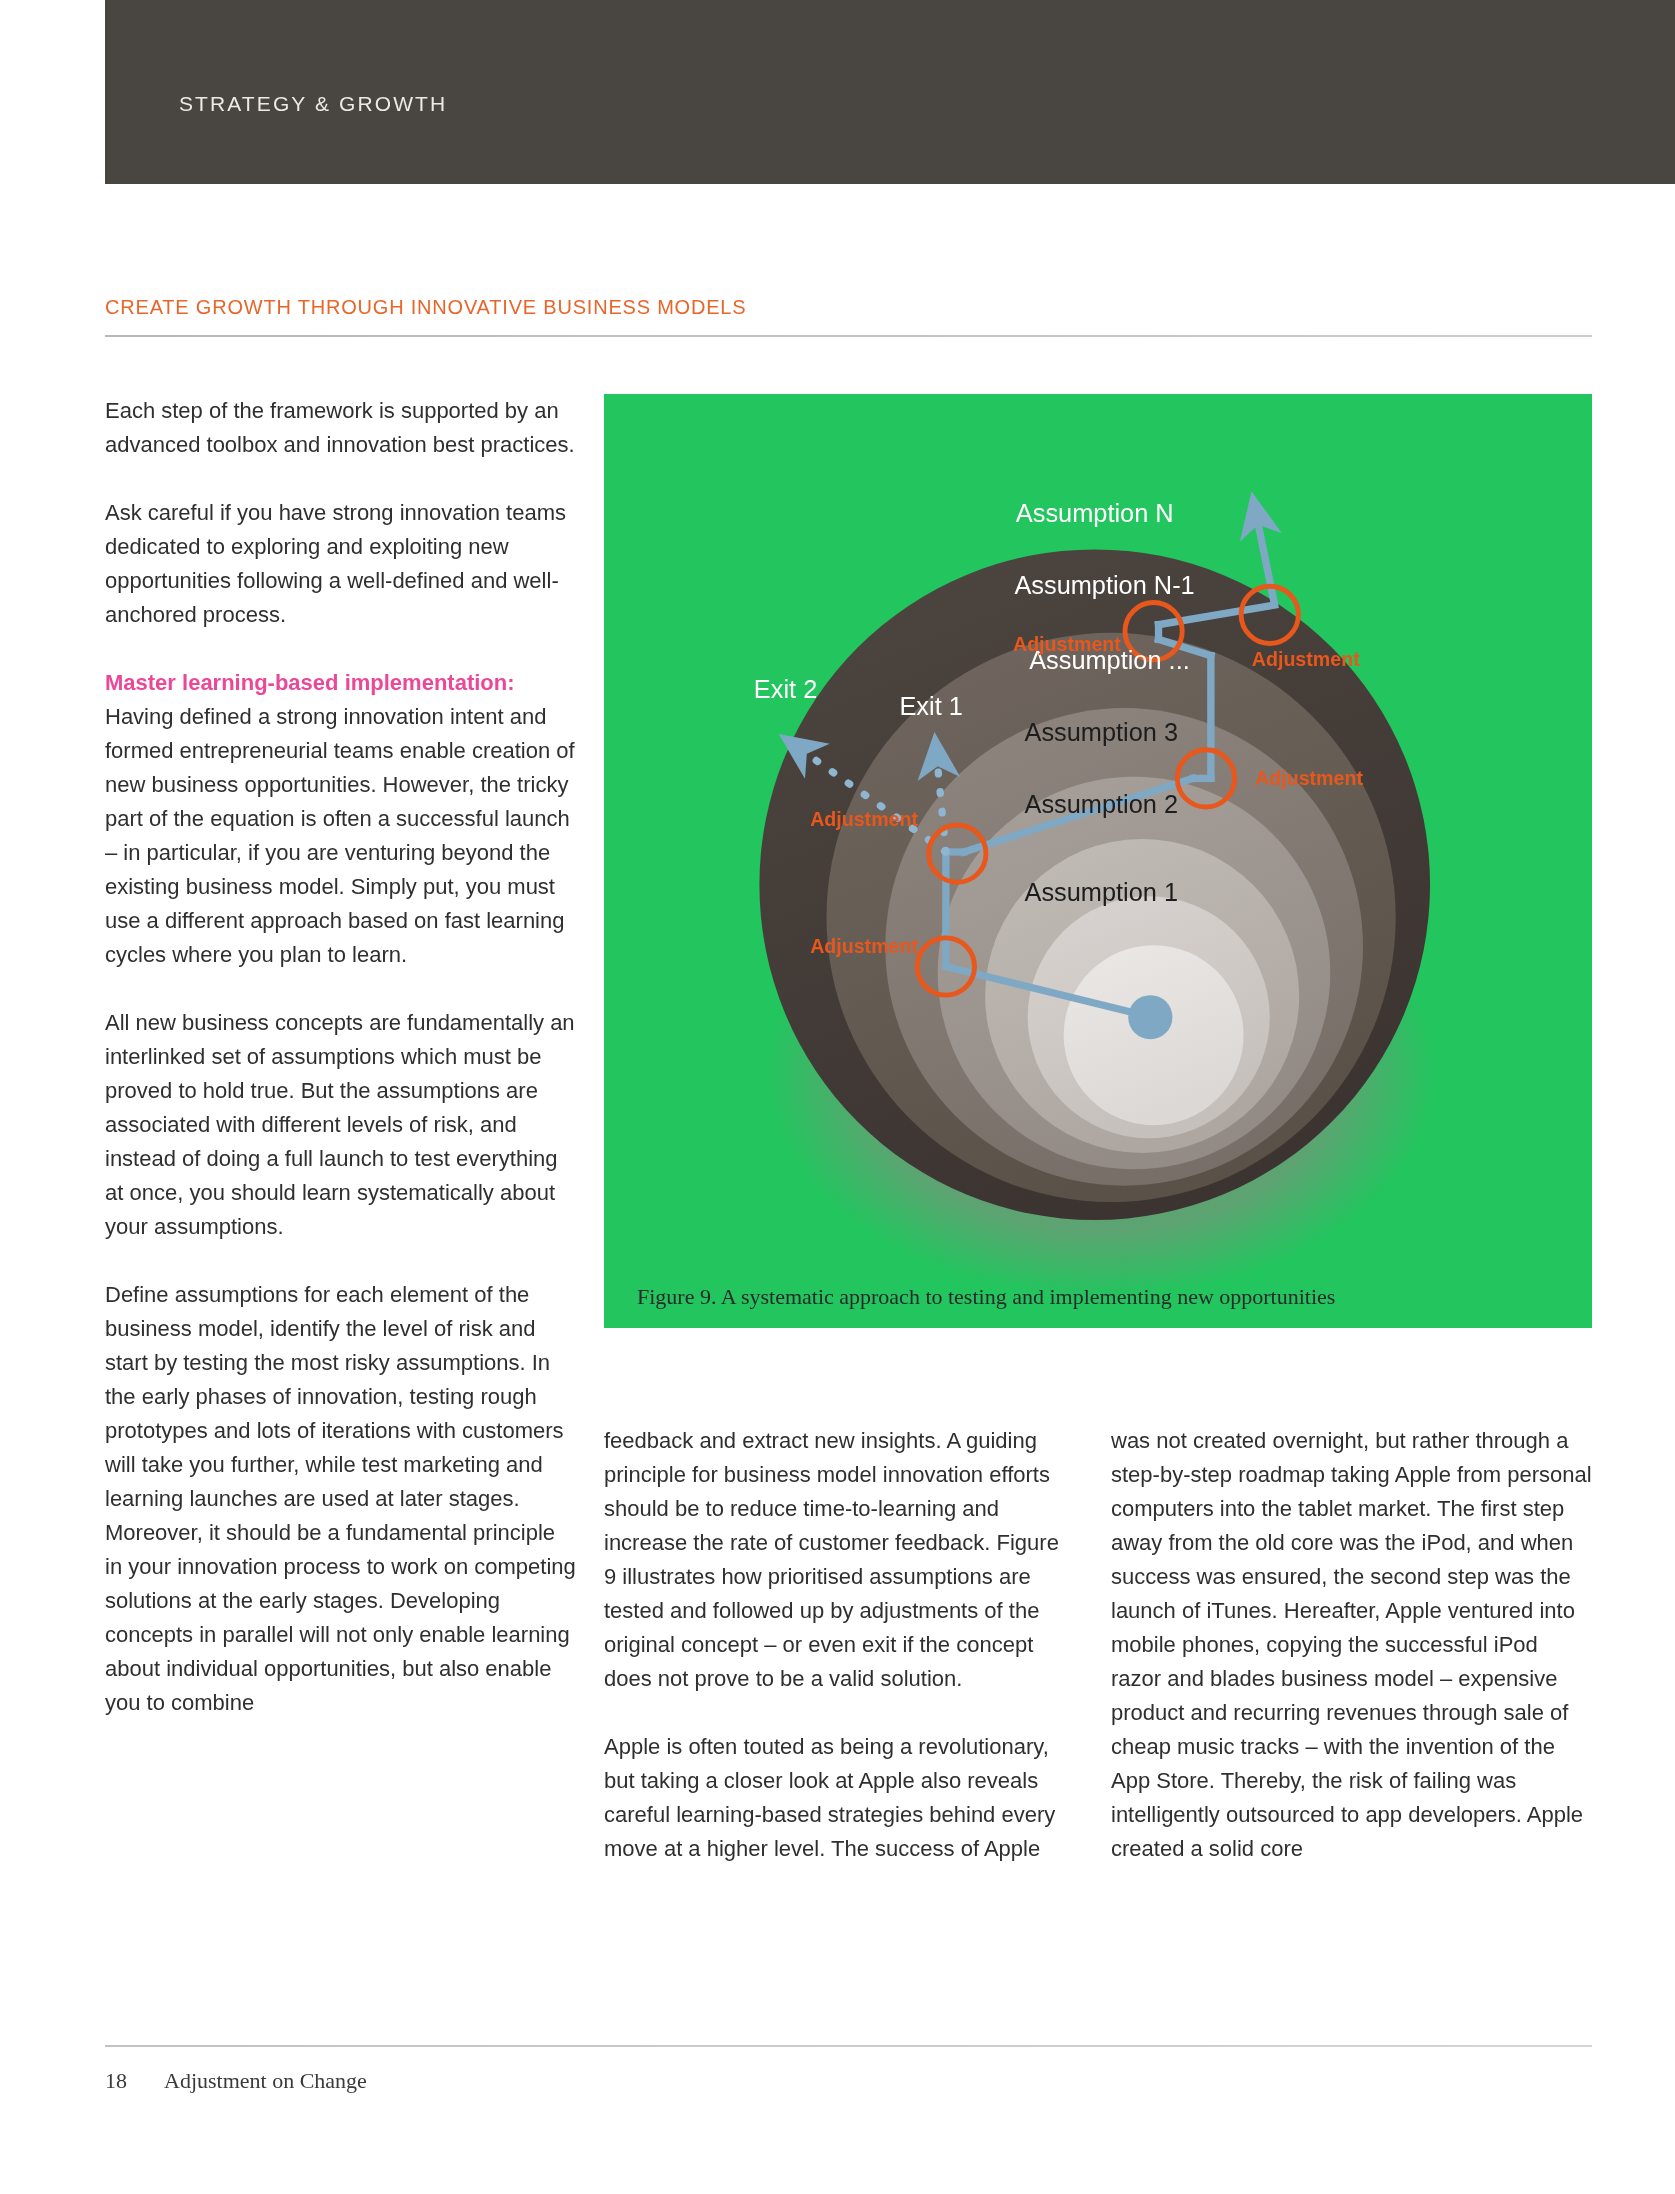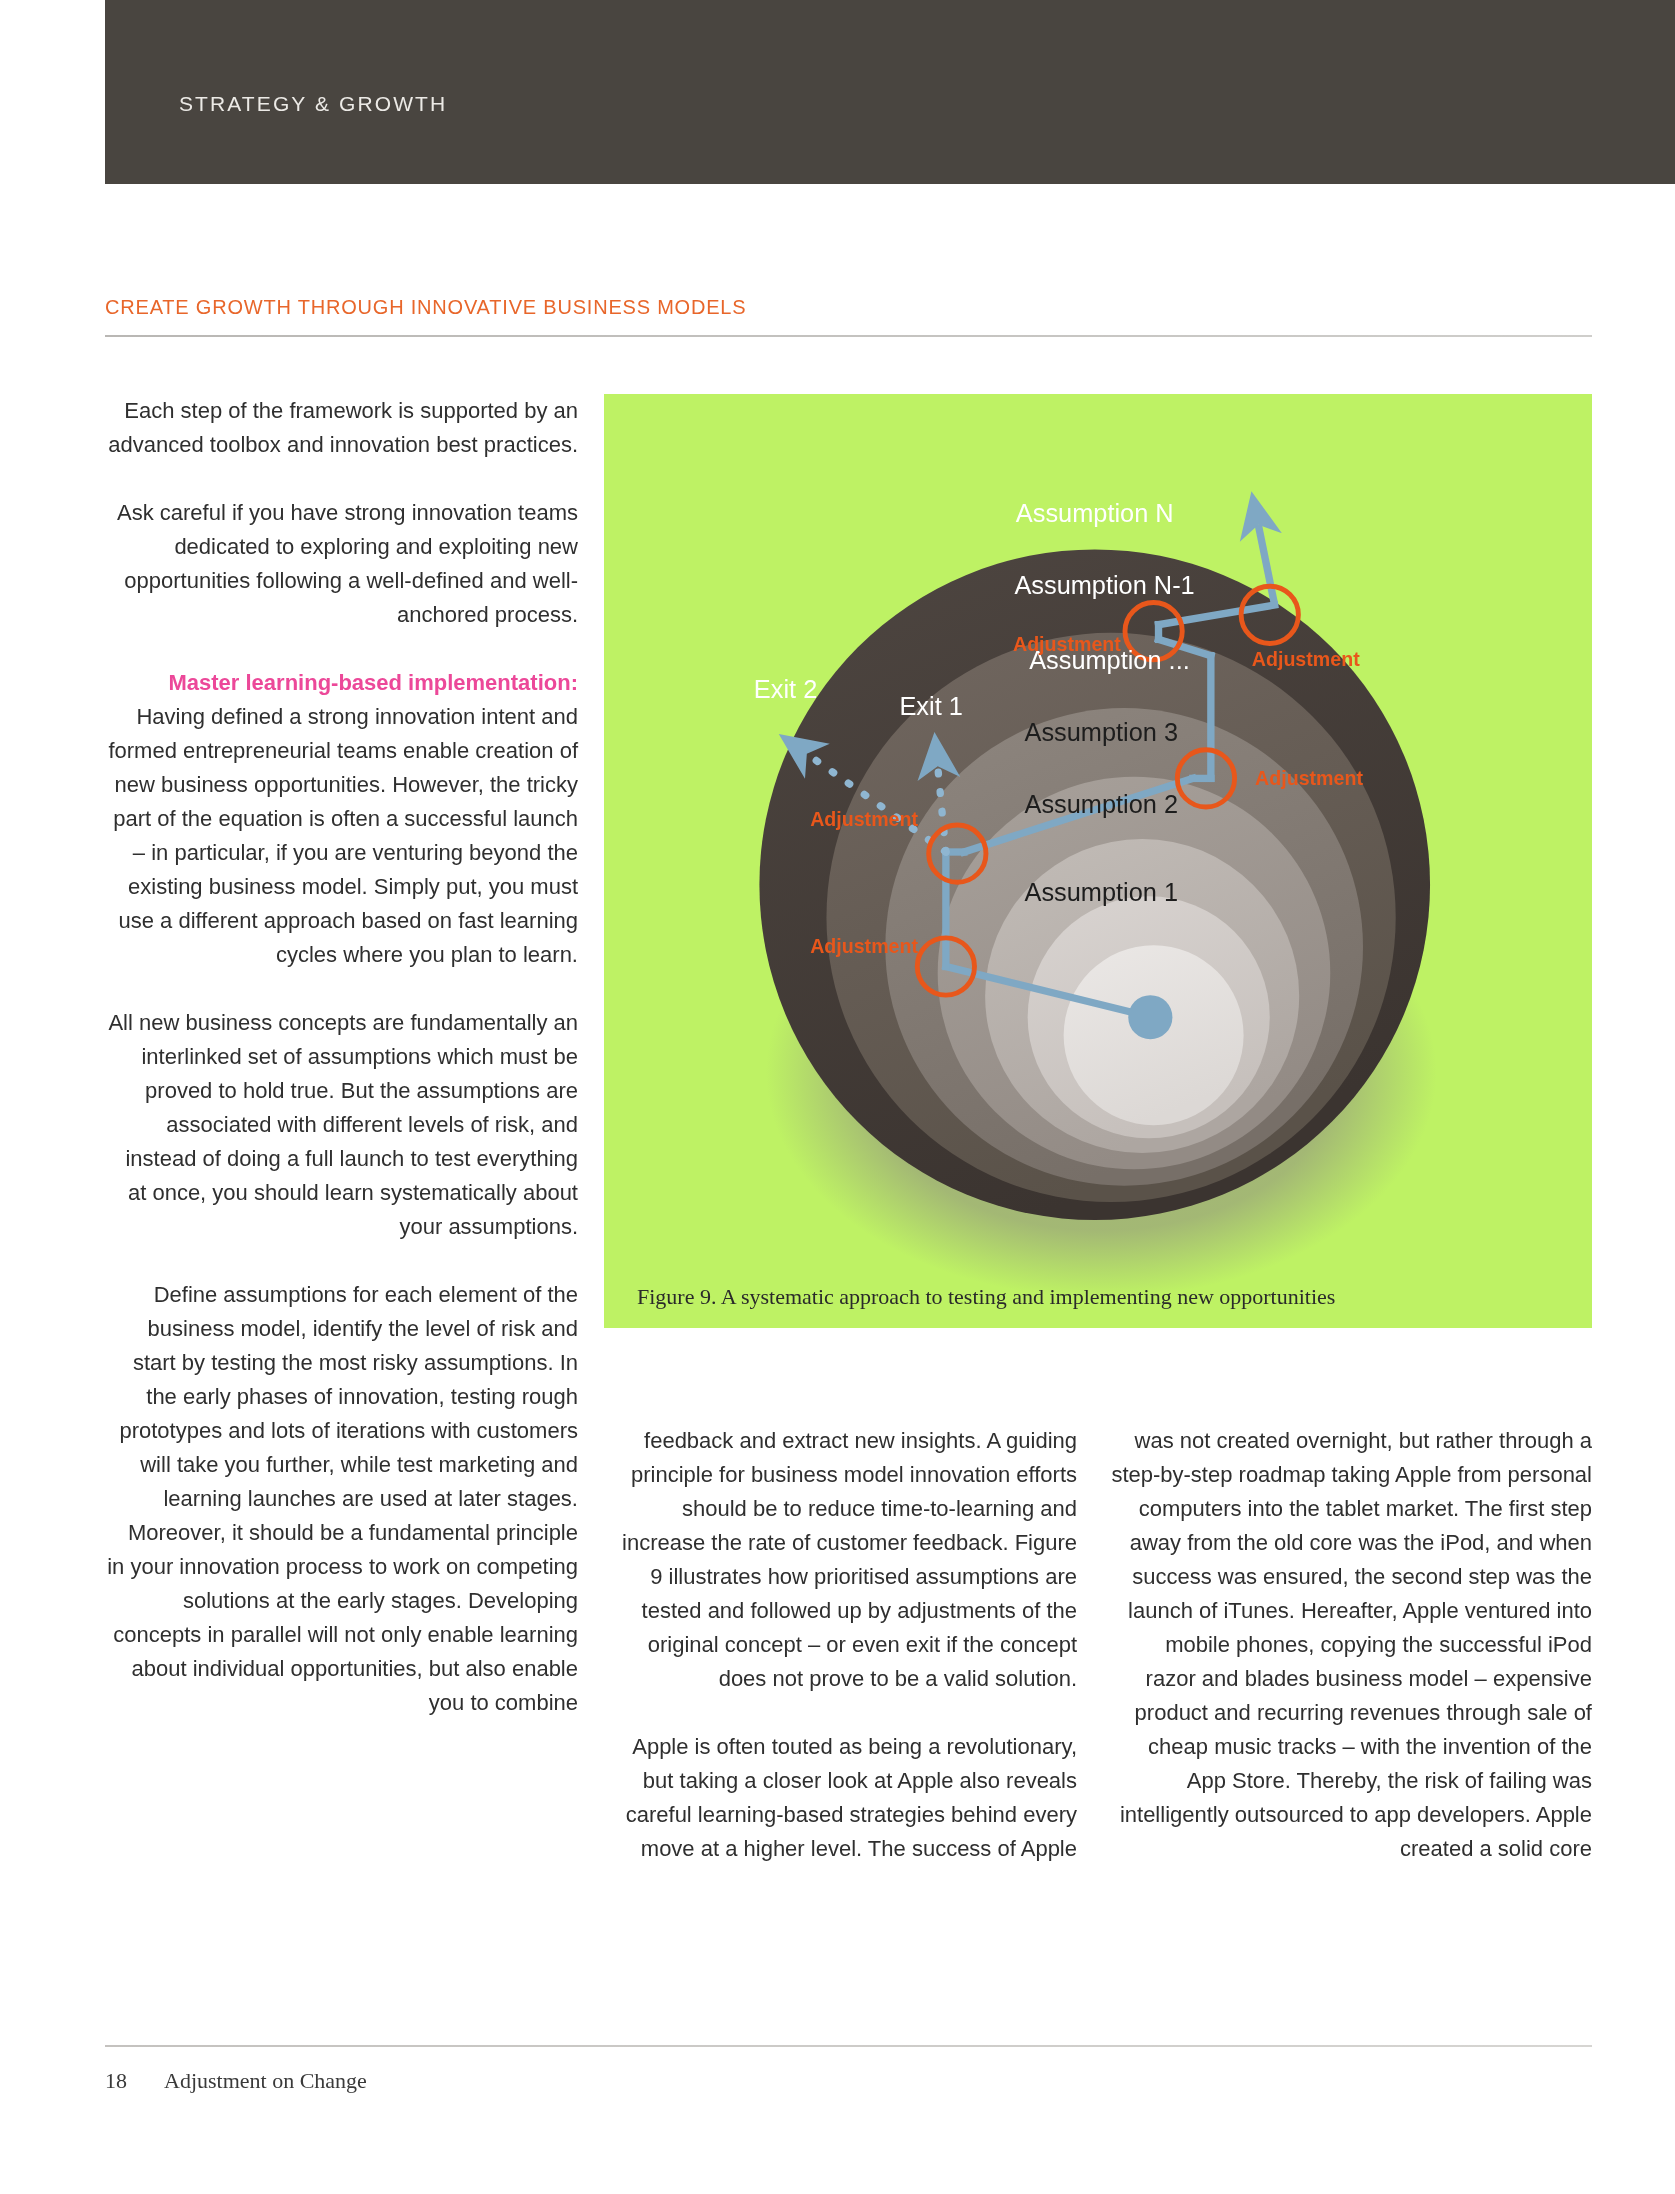--- a/index.html
+++ b/index.html
@@ -27,42 +27,42 @@
     position: absolute; left: 105px; top: 296px;
     font-size: 20px; letter-spacing: 0.8px;
     color: #e8662a; white-space: nowrap;
   }
   .section-rule {
     position: absolute; left: 105px; top: 335px; width: 1487px; height: 1.6px;
     background: linear-gradient(to right, #b9b7b4, #cfcecb);
   }
 
   
-  .col { position: absolute; text-align: right; }
+  .col { position: absolute; }
   .col p {
     font-size: 22px;
     line-height: 34px;
     color: #2f2f2f;
     font-weight: 300;
     margin-bottom: 34px;
   }
   .col p b { font-weight: 700; color:#ec4899; }
 
   
   #col-left { left: 105px; top: 394px; width: 473px; }
 
   
   #col-mid   { left: 604px;  top: 1424px; width: 473px; }
   #col-right { left: 1111px; top: 1424px; width: 481px; }
 
   
   .figure {
     position: absolute; left: 604px; top: 394px;
     width: 988px; height: 934px;
-    background: #bef264;
+    background: #22c55e;
   }
   .figure-caption {
     position: absolute; left: 33px; bottom: 18px;
     font-family: "Liberation Serif", serif;
     font-size: 22px; color: #2a2a2a; white-space: nowrap;
   }
   .figure svg { position:absolute; left:0; top:0; }
 
   
   .footer-rule {

